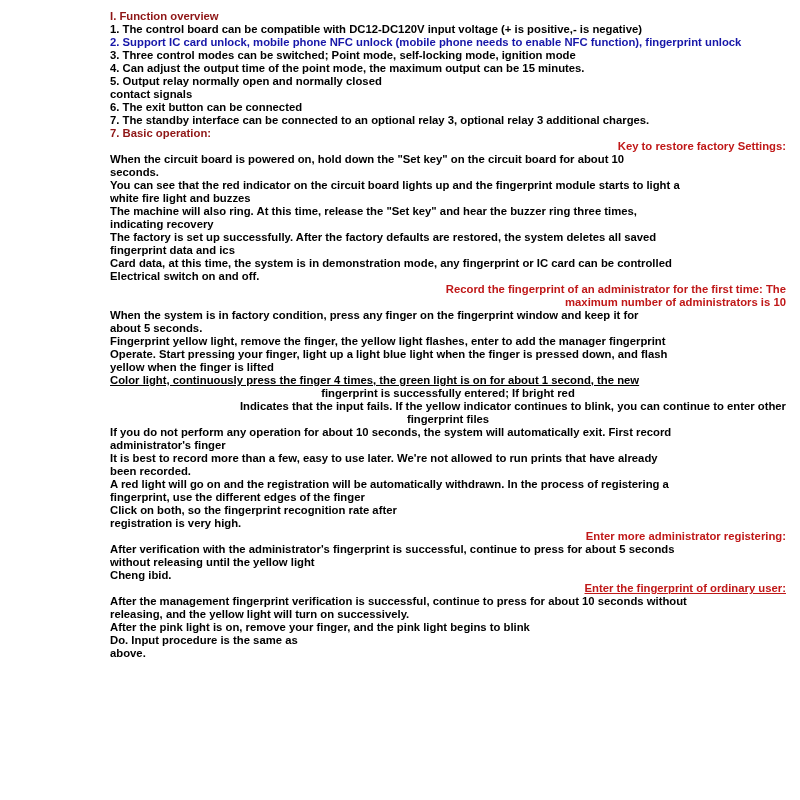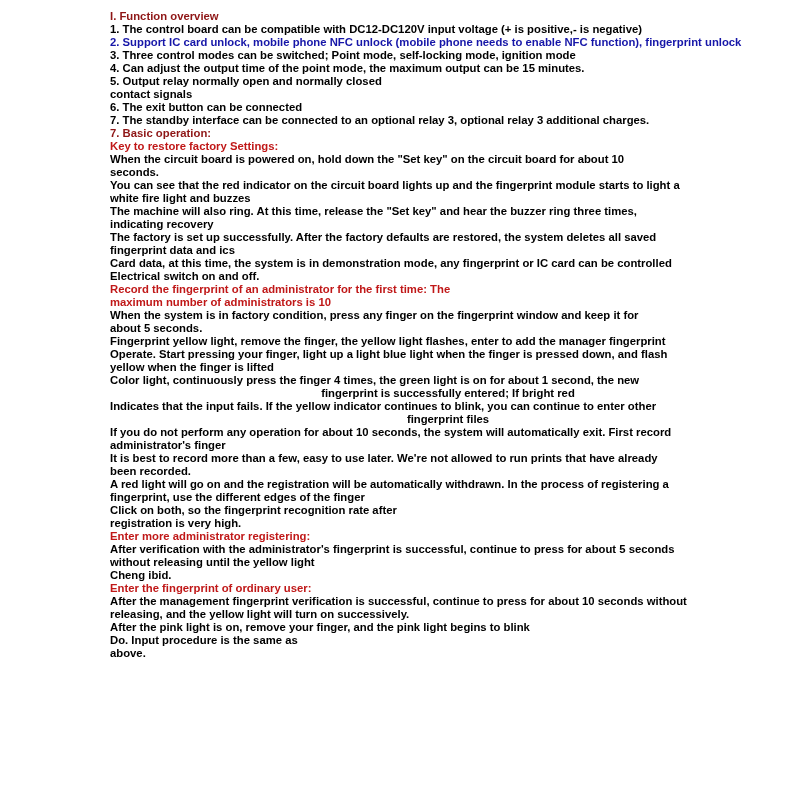--- a/index.html
+++ b/index.html
@@ -8,25 +8,25 @@
     box-sizing:border-box;
     width:800px;height:664px;
     padding:10px 14px 6px 110px;
     font-size:11.3px;
     line-height:13px;
     font-weight:bold;
     color:#000000;
   }
   .doc p{margin:0;white-space:pre-line;}
   .red{color:#8e1515;}
-  .red2{color:#c01818;}
+  .red2{color:#c01818;text-align:right;}
   .blue{color:#1616a8;}
   .out{margin-left:-26px;}
-  .in1{margin-left:8px;}
-  .in2{margin-left:16px;}
+  .in1{margin-left:8px;text-align:right;}
+  .in2{margin-left:16px;text-decoration:underline;}
   .ctr{text-align:center;}
   .g0{margin-top:0;}
   .g1{margin-top:1px;}
   .g2{margin-top:2px;}
   .g3{margin-top:3px;}
   .g4{margin-top:4px;}
   .g5{margin-top:5px;}
   .g6{margin-top:6px;}
   .g7{margin-top:7px;}
   .g8{margin-top:8px;}

